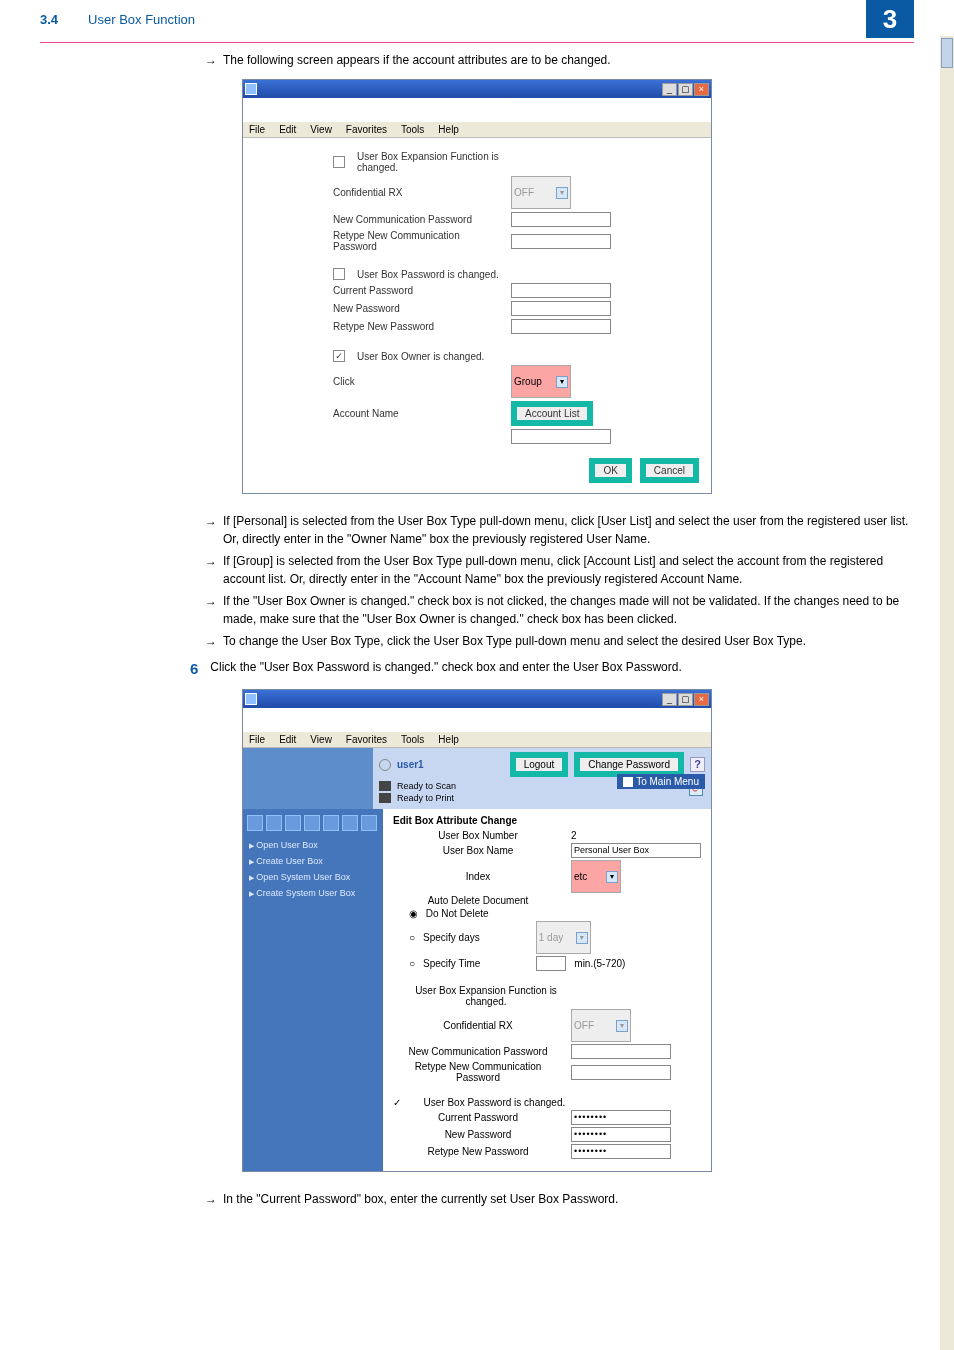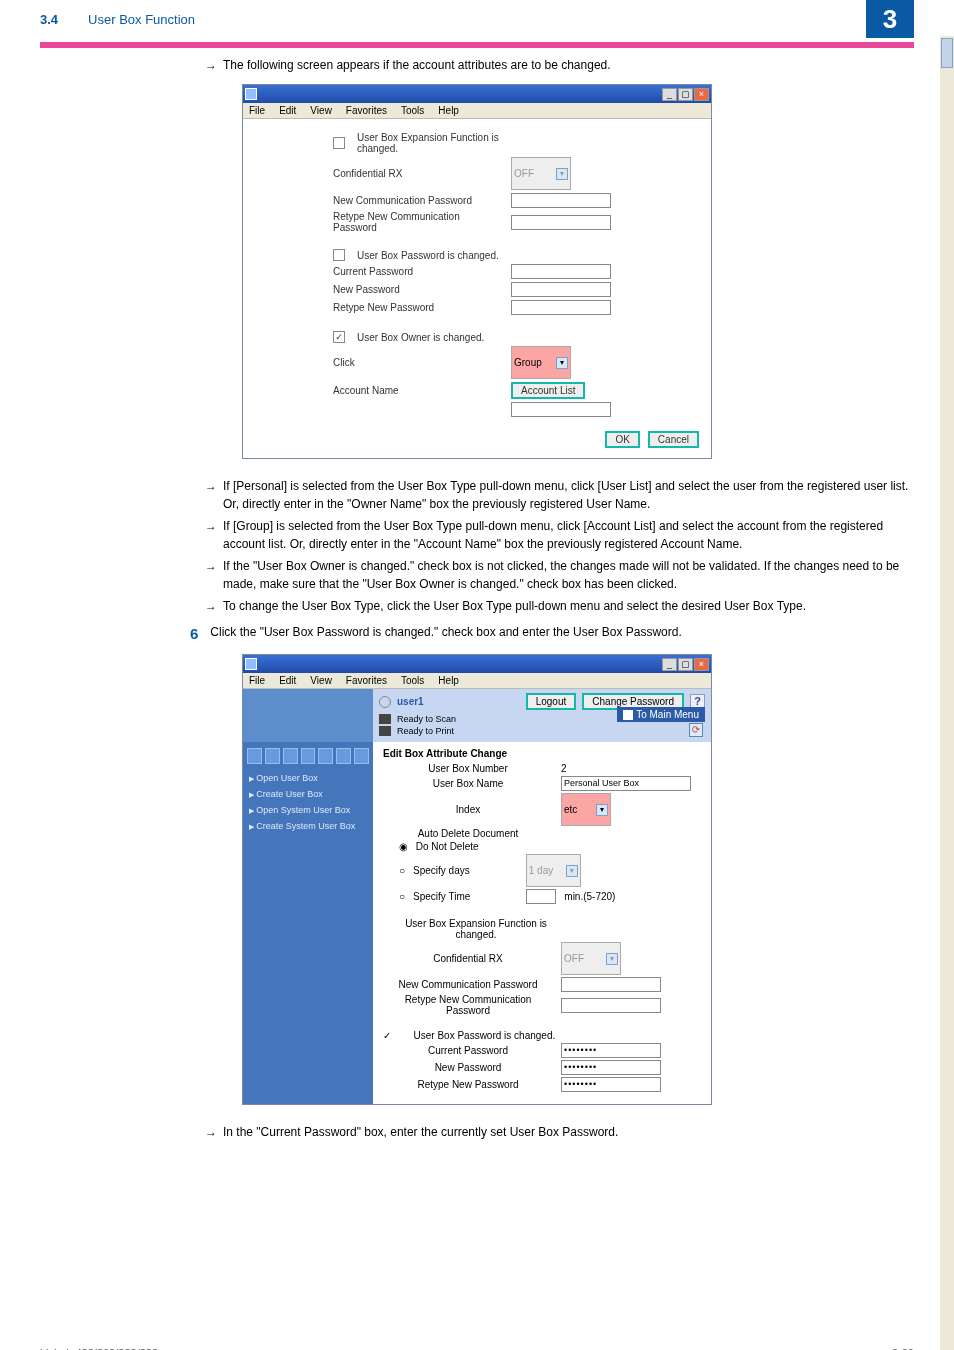--- a/index.html
+++ b/index.html
@@ -6,21 +6,21 @@
     body {
       font-family: Arial, Helvetica, sans-serif;
       width: 954px;
       background: #fff;
       color: #000;
       font-size: 12px;
     }
     .hdr {
       display: flex;
       align-items: center;
-      border-bottom: 6px solid #ec4899;
+      border-bottom: 1px solid #ec4899;
       padding-bottom: 4px;
       margin-bottom: 8px;
     }
     .hdr .sec { color: #0a5aa3; font-weight: bold; font-size: 13px; }
     .hdr .title { color: #0a5aa3; font-weight: normal; font-size: 13px; margin-left: 30px; }
     .hdr .spacer { flex: 1; }
     .chapbox {
       background: #0a5aa3; color: #fff;
       font-size: 26px; font-weight: bold;
       width: 48px; height: 38px; line-height: 38px;
@@ -37,42 +37,42 @@
       height: 18px; display: flex; justify-content: space-between; align-items: center;
       padding: 0 2px;
     }
     .winbar .left { display: flex; gap: 2px; align-items: center; }
     .winbar .ico { width: 12px; height: 12px; background: #8fbfff; border: 1px solid #fff; }
     .winbar .btns { display: flex; gap: 1px; }
     .winbar .b { width: 15px; height: 13px; background: #ddd; border: 1px solid #999; font-size: 9px; text-align: center; line-height: 11px; }
     .winbar .close { background: #e86a45; color: #fff; }
     .menubar {
       background: #ece9d8; font-size: 10px; padding: 2px 6px;
-      display: flex; gap: 14px; border-bottom: 1px solid #bbb;
+      display: flex; gap: 14px; border-bottom: 1px solid #bbb; margin-top: 24px;
     }
     .menubar span { cursor: default; }
     .dlgbody {
       background: #fff; padding: 10px 12px 10px 90px;
       font-size: 10px; color: #333; position: relative;
     }
     .row { display: flex; align-items: center; margin: 3px 0; gap: 8px; }
     .row label { width: 170px; }
     .row .ck { width: 12px; height: 12px; border: 1px solid #888; margin-right: 4px; display: inline-flex; align-items: center; justify-content: center; font-size: 9px; }
     .sel {
       border: 1px solid #aaa; background: #eee; color: #999;
       width: 60px; height: 33px; font-size: 10px; display: inline-flex;
       align-items: center; padding: 0 2px;
     }
     .sel.on { background: #fca5a5; color: #000; }
     .sel .sa { margin-left: auto; width: 12px; height: 12px; background: #d7e7f7; border: 1px solid #7aa0cc; text-align: center; font-size: 8px; line-height: 10px; }
     .inp {
       border: 1px solid #888; height: 15px; width: 100px;
       background: #fff; display: inline-block; padding: 0 2px; font-size: 9px; line-height: 13px;
     }
-    .btn { border: 2px solid #14b8a6; background: #eee; display: inline-block; padding: 1px 8px; font-size: 10px; }
+    .btn { border: 6px solid #14b8a6; background: #eee; display: inline-block; padding: 1px 8px; font-size: 10px; }
     .foot-btns { display: flex; justify-content: flex-end; gap: 8px; margin-top: 14px; }
     .scroll { position: absolute; right: 0; top: 36px; bottom: 0; width: 14px; background: #ece9d8; }
     .scroll .thumb { position: absolute; left: 1px; right: 1px; height: 30px; background: #c3d4ea; border: 1px solid #8aa0c0; }
     .bulls { margin: 10px 0 10px 165px; }
     .bulls li { display: flex; gap: 6px; line-height: 1.5; margin-bottom: 4px; }
     .stepline { display: flex; gap: 12px; margin: 10px 0 12px 150px; align-items: flex-start; }
     .stepnum { color: #0a5aa3; font-size: 15px; font-weight: bold; }
 
     .statusarea { background: #c7d6f1; display: flex; }
     .statusarea .leftp { width: 130px; background: #5e8dcb; }
@@ -83,21 +83,21 @@
     .statusitem { display: flex; align-items: center; gap: 6px; font-size: 9px; margin: 2px 0; }
     .si { width: 12px; height: 10px; background: #444; }
     .tomain {
       position: absolute; right: 6px; bottom: 20px;
       background: #2b5aa9; color: #fff; padding: 2px 6px; font-size: 10px;
       display: inline-flex; align-items: center; gap: 3px;
     }
     .refresh { position: absolute; right: 8px; top: 34px; width: 14px; height: 14px; border: 1px solid #58a; background: #dfeaf7; text-align: center; font-size: 10px; color: #c44; line-height: 12px; }
 
     .layout { display: flex; }
-    .sidebar { width: 130px; background: #4575bb; color: #fff; padding: 6px 4px; font-size: 9px; }
+    .sidebar { width: 140px; background: #4575bb; color: #fff; padding: 6px 4px; font-size: 9px; }
     .sidebar .iconrow { display: flex; gap: 3px; margin-bottom: 6px; }
     .sidebar .ic { width: 16px; height: 16px; background: #6a9ade; border: 1px solid #8fbff5; }
     .sidebar .link { padding: 3px 2px; color: #dce9fc; }
     .sidebar .link::before { content: "▶ "; font-size: 7px; }
     .mainc { flex: 1; background: #fff; padding: 6px 10px 10px 10px; font-size: 10px; }
     .mainc h5 { font-size: 10px; font-weight: bold; margin-bottom: 4px; }
     .rowb { display: flex; align-items: center; margin: 2px 0; gap: 8px; }
     .rowb label { width: 170px; text-align: center; }
     .sub { margin-left: 16px; }
 

